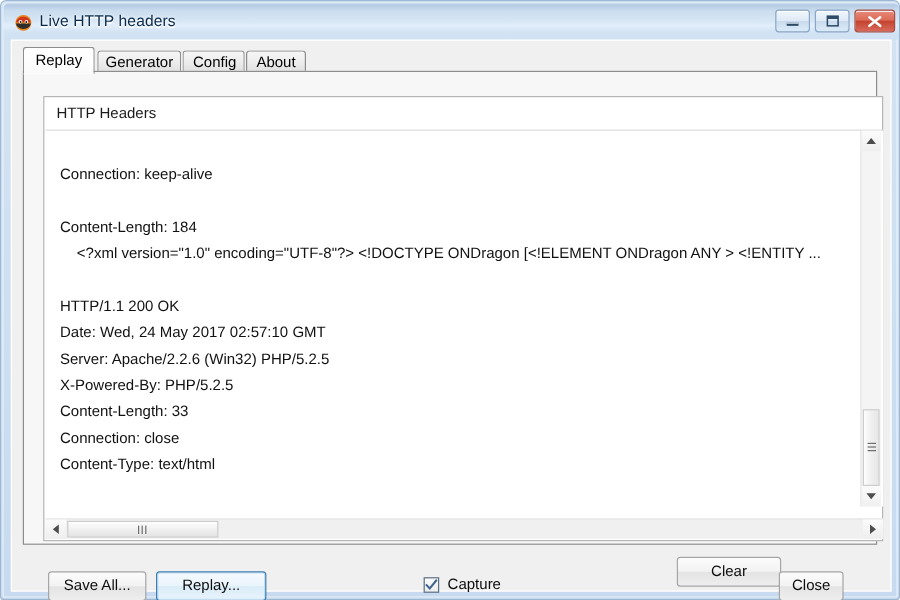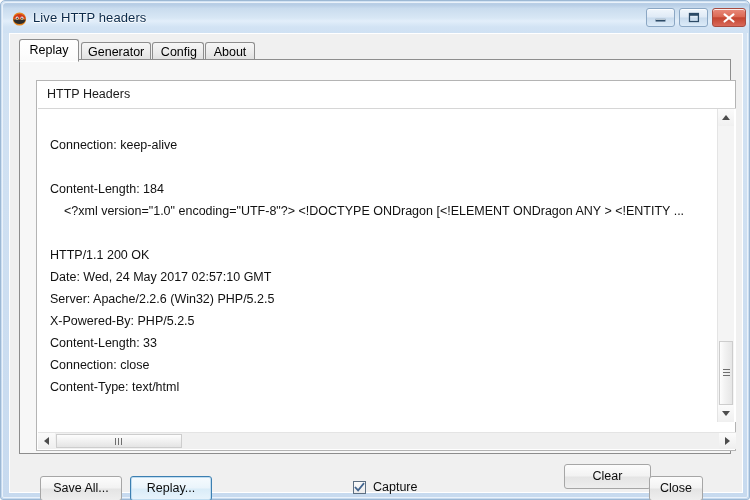--- a/index.html
+++ b/index.html
@@ -295,21 +295,21 @@
     text-align: center;
     line-height: 23px;
     cursor: default;
   }
   .btn.focused {
     border: 1px solid #3c7fb1;
     box-shadow: 0 0 0 1px #bfdcf0 inset;
     background: linear-gradient(to bottom, #f6fbfe 0%, #eaf4fb 48%, #d9ecf8 52%, #e9f4fc 100%);
   }
   #btn-save-all { left: 30px;  top: 442px; width: 82px; }
-  #btn-replay   { left: 120px; top: 442px; width: 82px; }
+  #btn-replay   { left: 120px; top: 442px; width: 92px; }
   #btn-clear    { left: 554px; top: 430px; width: 87px; }
   #btn-close-btn{ left: 639px; top: 442px; width: 54px; }
 
   #capture-wrap {
     position: absolute;
     left: 343px;
     top: 446px;
     height: 17px;
   }
   #capture-box {

